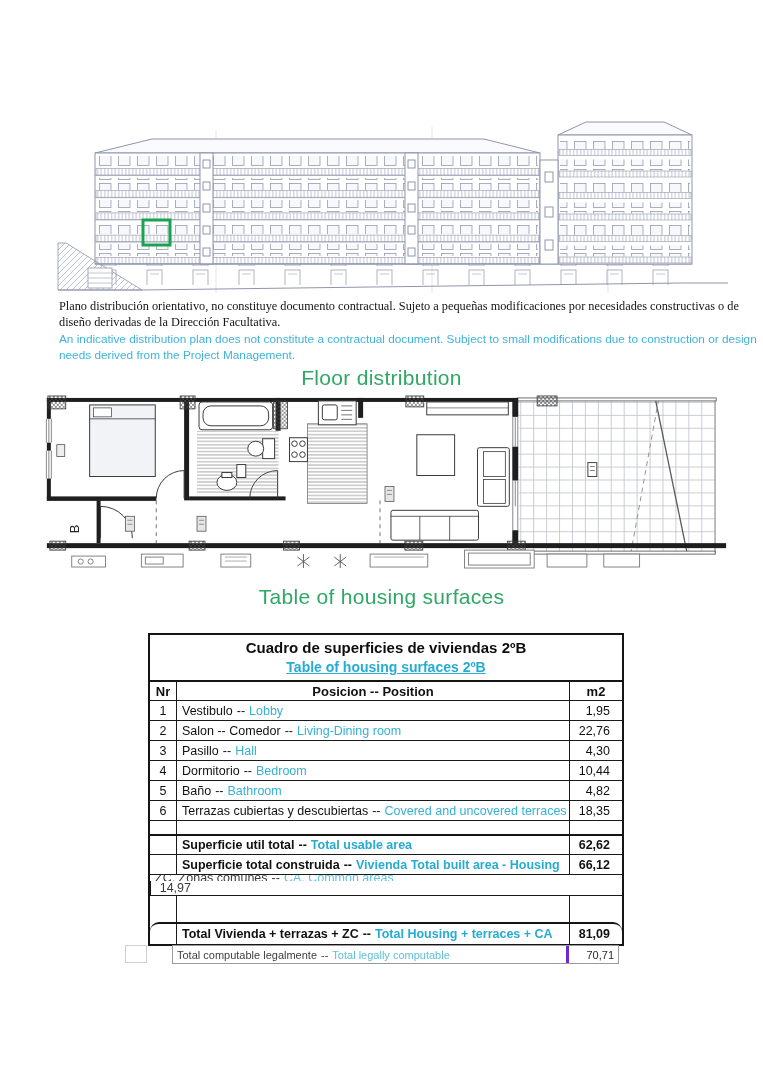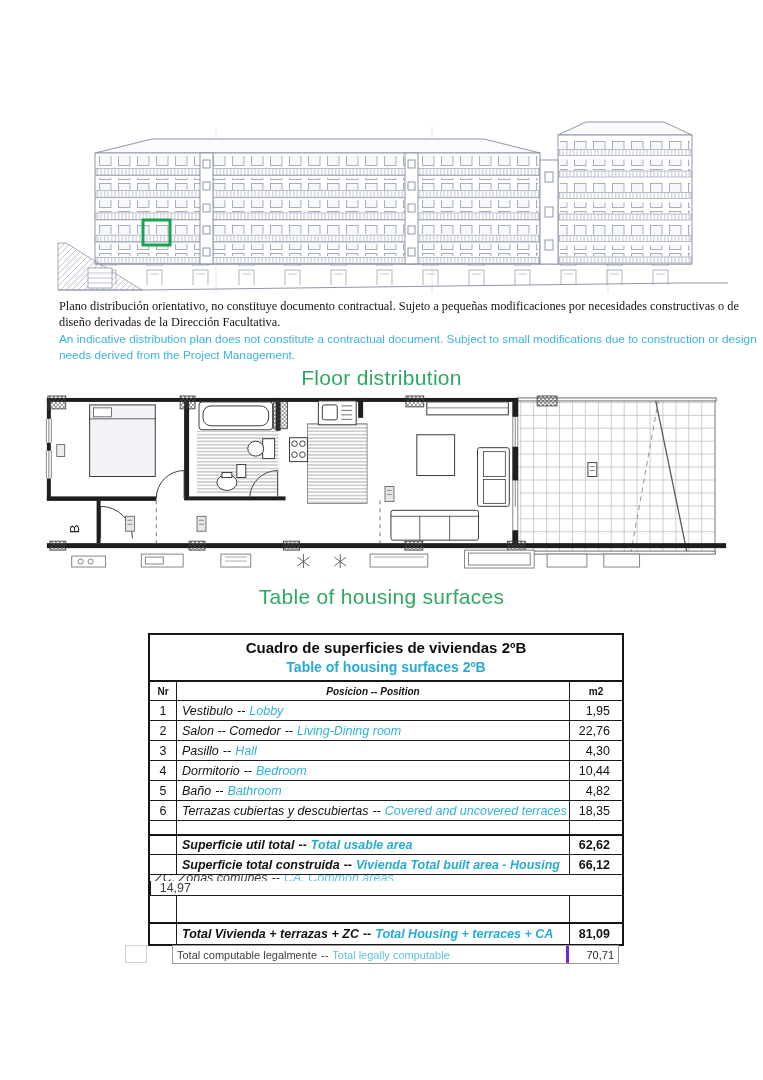--- a/index.html
+++ b/index.html
@@ -27,30 +27,30 @@
   #h-table{top:585px;}
 
   
   .stable{position:absolute;left:148px;top:633px;width:476px;box-sizing:border-box;
     border:2px solid #151515;font-size:12.5px;background:#fff;}
   .stable *{box-sizing:border-box;}
   .t-titlebox{border-bottom:2px solid #151515;}
   .t-title-es{height:24px;display:flex;align-items:center;justify-content:center;
     font-weight:bold;font-size:15px;color:#0d0d0d;}
   .t-title-en{height:21px;display:flex;align-items:flex-start;justify-content:center;
-    font-weight:bold;font-size:14px;color:#27abd2;}
+    font-weight:bold;font-size:14px;color:#27abd2;text-decoration:underline;}
   .trow{display:flex;border-top:1px solid #1a1a1a;}
   .trow.first{border-top:none;}
   .trow.thick{border-top:2px solid #151515;}
   .c{display:flex;align-items:center;}
   .c.nr{width:27px;border-right:1px solid #1a1a1a;justify-content:center;}
-  .c.pos{flex:1;padding-left:5px;overflow:hidden;white-space:nowrap;font-style:italic;}
+  .c.pos{flex:1;padding-left:5px;overflow:hidden;white-space:nowrap;}
   .c.m2{width:53px;border-left:1px solid #1a1a1a;justify-content:flex-end;padding-right:12px;}
-  .h18{height:18px;} .h20{height:20px;} .h21{height:21px;} .h14{height:14px;} .h27{height:27px;} .h22{height:22px;}
-  .hdr{font-weight:bold;font-size:10px;}
+  .h18{height:18px;} .h20{height:20px;} .h21{height:21px;} .h14{height:14px;} .h27{height:27px;} .h22{height:22px;border-radius:9px;}
+  .hdr{font-weight:bold;font-size:13px;}
   .hdr .pos{justify-content:center;padding-left:0;}
   .hdr .m2{justify-content:center;padding-right:0;}
   .sep{margin:0 4px;color:inherit;}
   .cy{color:#35b1d6;}
   .bold{font-weight:bold;}
   .bold .cy{color:#27abd2;}
   .dim{color:#3c3c3c;flex-direction:column;}
   .dim .cy{color:#63c3dd;}
 
   

